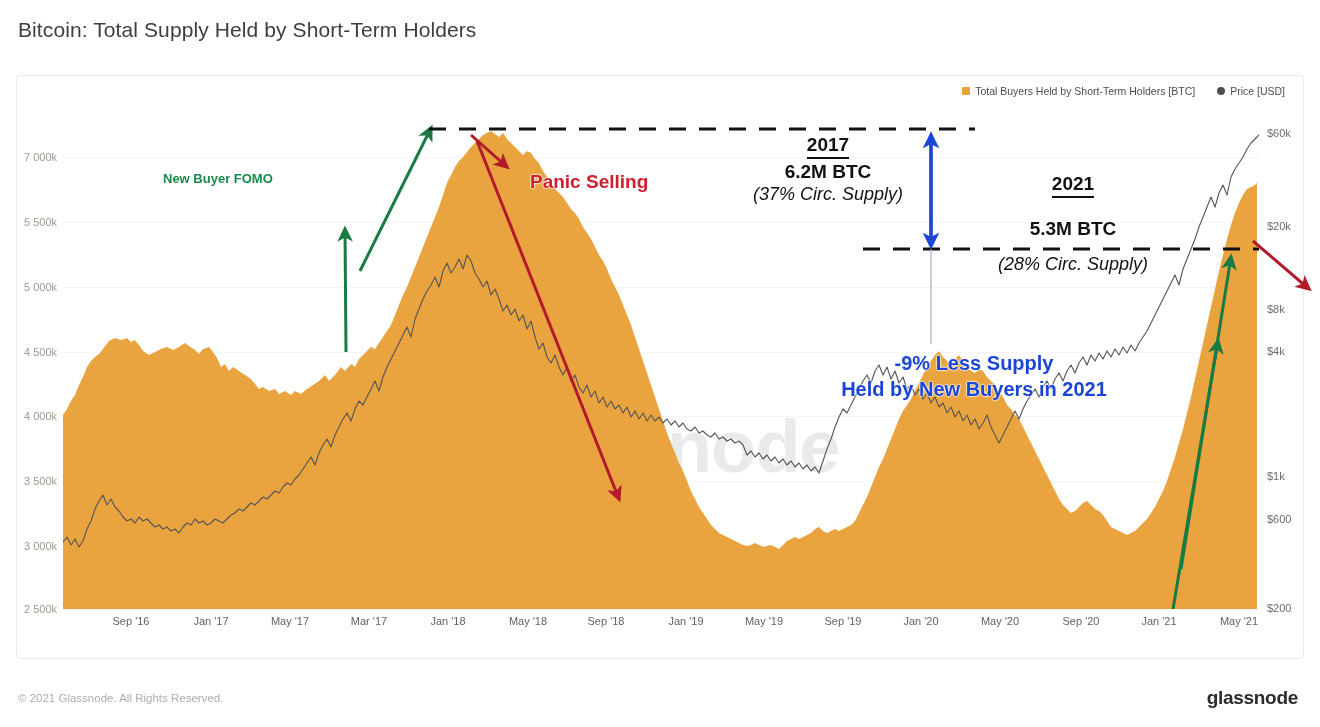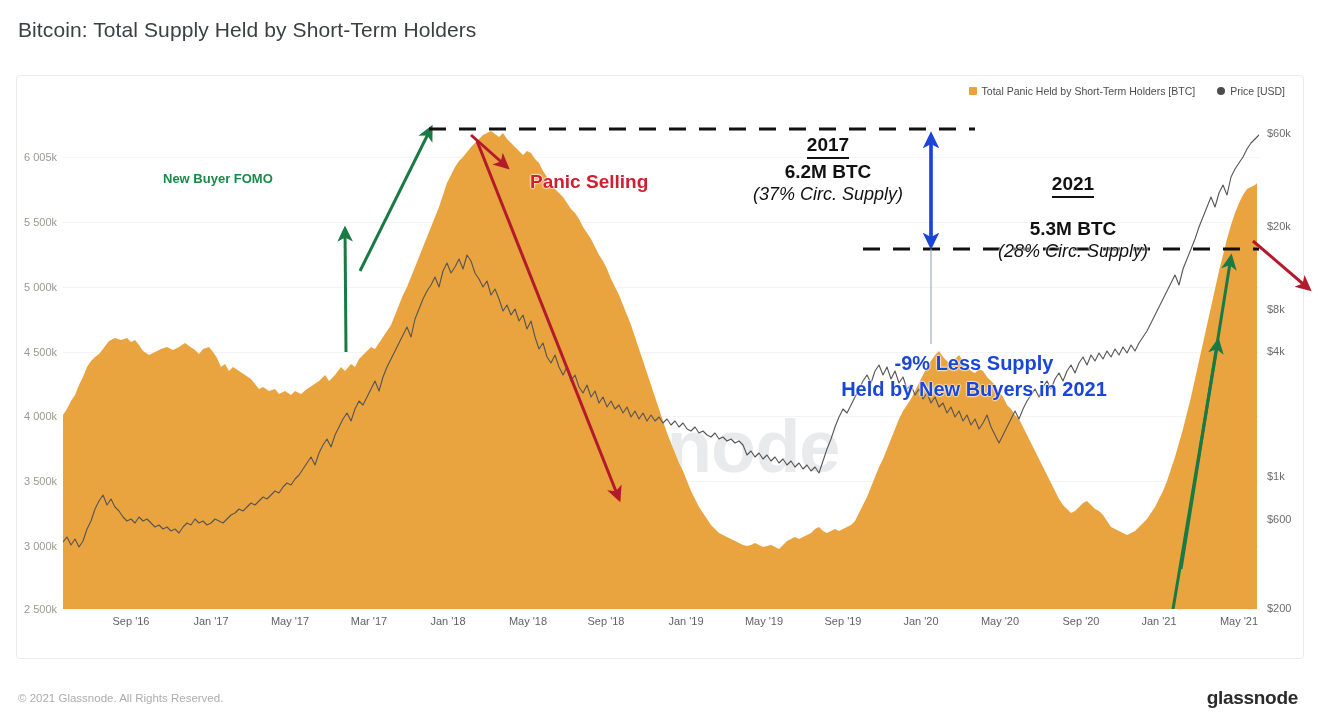--- a/index.html
+++ b/index.html
@@ -97,40 +97,40 @@
 
 <div id="page">
 
   <div id="title">Bitcoin: Total Supply Held by Short-Term Holders</div>
 
   <div id="panel">
 
     <div id="legend">
       <div class="legend-entry">
         <span class="swatch-sq"></span>
-        <span>Total Panic Held by Short-Term Holders [BTC]</span>
+        <span>Total Buyers Held by Short-Term Holders [BTC]</span>
       </div>
       <div class="legend-entry">
         <span class="swatch-ci"></span>
         <span>Price [USD]</span>
       </div>
     </div>
 
     <div id="plot">
 
       <div class="gridline" style="top:48px"></div>
       <div class="gridline" style="top:113px"></div>
       <div class="gridline" style="top:178px"></div>
       <div class="gridline" style="top:243px"></div>
       <div class="gridline" style="top:307px"></div>
       <div class="gridline" style="top:372px"></div>
       <div class="gridline" style="top:437px"></div>
       <div class="gridline" style="top:500px"></div>
 
-      <div class="ylab-l" style="top:48px">6 005k</div>
+      <div class="ylab-l" style="top:48px">7 000k</div>
       <div class="ylab-l" style="top:113px">5 500k</div>
       <div class="ylab-l" style="top:178px">5 000k</div>
       <div class="ylab-l" style="top:243px">4 500k</div>
       <div class="ylab-l" style="top:307px">4 000k</div>
       <div class="ylab-l" style="top:372px">3 500k</div>
       <div class="ylab-l" style="top:437px">3 000k</div>
       <div class="ylab-l" style="top:500px">2 500k</div>
 
       <div class="ylab-r" style="top:24px">$60k</div>
       <div class="ylab-r" style="top:117px">$20k</div>
@@ -287,21 +287,21 @@
         </div>
         <div class="an-btc" style="margin-top:2px">6.2M BTC</div>
         <div class="an-sup" style="margin-top:1px">(37% Circ. Supply)</div>
       </div>
 
       <div class="annot an-blk" style="left:885px;top:64px;width:250px">
         <div>
           <span class="an-yr">2021</span>
         </div>
         <div class="an-btc" style="margin-top:20px">5.3M BTC</div>
-        <div class="an-sup" style="margin-top:1px">(28% Circ. Supply)</div>
+        <div class="an-sup" style="margin-top:14px">(28% Circ. Supply)</div>
       </div>
 
       <div class="annot an-blue" style="left:776px;top:243px;width:270px;text-align:center">
         <div>-9% Less Supply</div>
         <div style="margin-top:3px">Held by New Buyers in 2021</div>
       </div>
 
     </div>
   </div>
 

